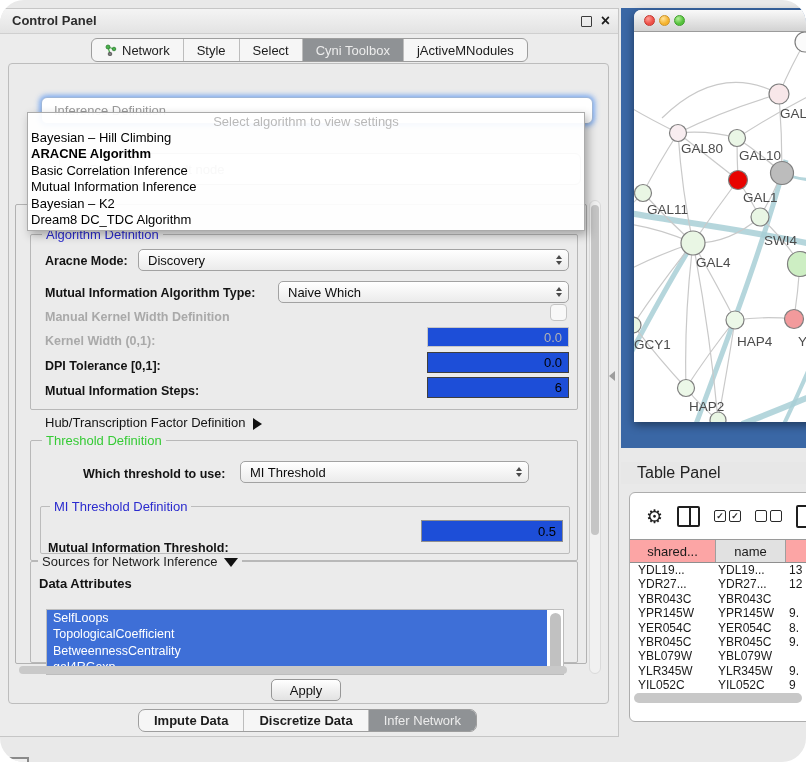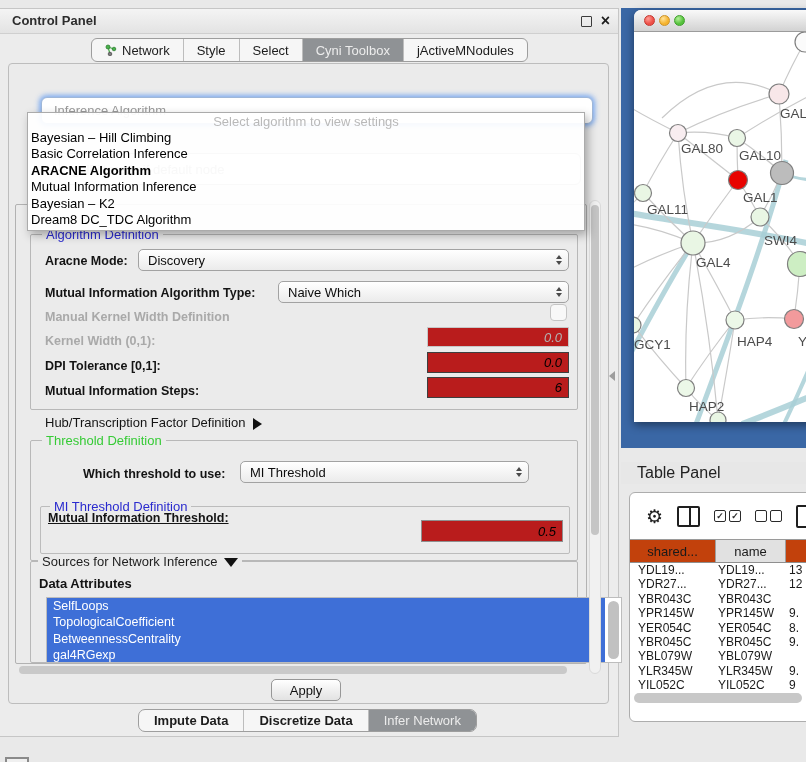--- a/index.html
+++ b/index.html
@@ -1,17 +1,17 @@
 <!DOCTYPE html>
 <html><head>
 <meta charset="utf-8">
 <style>
   html,body{margin:0;padding:0;}
   .app{position:relative;width:806px;height:762px;background:#e9e9e9;overflow:hidden;
-       font-family:"Liberation Sans",sans-serif;color:#1b1b1b;}
+       font-family:"Liberation Sans",sans-serif;color:#1b1b1b;border-radius:24px;}
   
   .cp{position:absolute;left:0;top:8px;width:619px;height:729px;background:#ececec;
       border:1px solid #c6c6c6;border-left:none;box-sizing:border-box;}
   .cp-title{position:absolute;left:0;top:0;width:100%;height:24px;
       background:linear-gradient(#f4f4f4,#e3e3e3);border-bottom:1px solid #cfcfcf;}
   .cp-title .t{position:absolute;left:12px;top:4px;font-size:13px;font-weight:600;color:#2d2d2d;}
   .icon-float{position:absolute;right:26px;top:7px;width:9px;height:9px;border:1.5px solid #3c3c3c;border-radius:1px;}
   .icon-close{position:absolute;right:8px;top:2px;font-size:16px;font-weight:bold;color:#1d1d1d;line-height:20px;}
   
   .cp-tabs{position:absolute;left:91px;top:29px;height:22px;display:flex;border:1px solid #9e9e9e;
@@ -41,22 +41,22 @@
   .glabel{position:absolute;background:#ebebeb;padding:0 4px;font-size:13px;color:#1d1d1d;white-space:nowrap;}
   .glabel.blue{color:#2a2ace;}
   .glabel.green{color:#36cb36;}
   .flabel{position:absolute;font-size:12.5px;font-weight:bold;color:#141414;white-space:nowrap;}
   .flabel.dim{color:#a9a9a9;}
   .combo{position:absolute;height:22px;background:linear-gradient(#ffffff,#ebebeb);border:1px solid #a2a2a2;
       border-radius:5px;font-size:13px;color:#0d0d0d;display:flex;align-items:center;padding-left:9px;box-sizing:border-box;}
   .arrows{position:absolute;right:6px;top:50%;transform:translateY(-50%);display:flex;flex-direction:column;gap:2px;}
   .tri-u{width:0;height:0;border-left:3.5px solid transparent;border-right:3.5px solid transparent;border-bottom:4.5px solid #4a4a4a;}
   .tri-d{width:0;height:0;border-left:3.5px solid transparent;border-right:3.5px solid transparent;border-top:4.5px solid #4a4a4a;}
-  .field{position:absolute;background:#b91c1c;font-size:13px;display:flex;align-items:center;
-      justify-content:flex-end;padding-right:6px;box-sizing:border-box;font-style:italic;}
+  .field{position:absolute;background:#1d4ed8;font-size:13px;display:flex;align-items:center;
+      justify-content:flex-end;padding-right:6px;box-sizing:border-box;}
   .field.strong{border:1.5px solid #3e3e3e;color:#000;}
   .field.dim{border:1px solid #c7c7c7;color:#b3b3b3;}
   .tri-right{display:inline-block;width:0;height:0;border-top:6px solid transparent;border-bottom:6px solid transparent;
       border-left:9px solid #111;vertical-align:middle;margin-left:8px;}
   .tri-down-b{display:inline-block;width:0;height:0;border-left:7px solid transparent;border-right:7px solid transparent;
       border-top:9px solid #111;vertical-align:middle;margin-left:6px;}
   .checkbox{position:absolute;width:15px;height:15px;border:1px solid #c4c4c4;border-radius:4px;background:#f8f8f8;}
   .attr-list{position:absolute;background:#fff;border:1px solid #bdbdbd;overflow:hidden;box-sizing:border-box;}
   .attr-item{height:16.4px;line-height:16.4px;background:#3e6fd7;color:#fff;font-size:12.5px;padding-left:6px;
       margin-right:16px;}
@@ -93,21 +93,21 @@
   .gear{font-size:19px;color:#1f1f1f;line-height:19px;}
   .splitcols{width:19px;height:17px;border:2px solid #1f1f1f;border-radius:2px;position:relative;}
   .splitcols::after{content:"";position:absolute;left:50%;top:0;width:2px;height:100%;background:#1f1f1f;}
   .cbpair{display:flex;gap:3px;}
   .cb{width:10px;height:10px;border:1.5px solid #2a2a2a;border-radius:2px;font-size:9px;line-height:10px;
       text-align:center;color:#2a2a2a;font-weight:bold;}
   .pageicon{width:15px;height:19px;border:2px solid #1f1f1f;border-radius:2px;}
   .tbl-header{position:absolute;left:0;top:46px;width:220px;height:24px;display:flex;border-top:1px solid #9a9a9a;border-bottom:1px solid #8f8f8f;box-sizing:border-box;}
   .th{font-size:13px;color:#1a1a1a;display:flex;align-items:center;justify-content:center;
       border-right:1px solid #9f9f9f;box-sizing:border-box;}
-  .th.blue{background:#c2410c;}
+  .th.blue{background:#fca5a5;}
   .th.gray{background:#e1e1e1;}
   .tbl-rows{position:absolute;left:0;top:70px;width:220px;height:128px;overflow:hidden;font-size:12px;}
   .trow{height:14.4px;line-height:14.4px;white-space:nowrap;position:relative;}
   .trow span{position:absolute;}
   .c1{left:8px;} .c2{left:88px;} .c3{left:159px;}
   .tbl-hscroll{position:absolute;left:4px;top:200px;width:168px;height:10px;background:#c8c8c8;border-radius:5px;}
   .corner-box{position:absolute;left:5px;top:757px;width:20px;height:20px;border:2px solid #8a8a8a;background:#f0f0f0;}
   svg text{font-family:"Liberation Sans",sans-serif;}
 </style>
 </head>
@@ -143,31 +143,31 @@
           <span>Cyni Toolbox</span>
         </div>
       <div class="tab">
           <span>jActiveMNodules</span>
         </div>
     </div>
 
     <div class="cp-inner">
 
       <div class="ghost-combo1">
-        <span>Inference Algorithm</span>
+        <span>Inference Definition</span>
       </div>
       <div class="ghost-combo2">
         <span>galFiltered.sif default node</span>
       </div>
 
       <div class="popup">
         <div class="ph">Select algorithm to view settings</div>
         <div class="it">Bayesian – Hill Climbing</div>
+        <div class="it bold">ARACNE Algorithm</div>
         <div class="it">Basic Correlation Inference</div>
-        <div class="it bold">ARACNE Algorithm</div>
         <div class="it">Mutual Information Inference</div>
         <div class="it">Bayesian – K2</div>
         <div class="it">Dream8 DC_TDC Algorithm</div>
       </div>
 
       <div class="groupbox" style="left:6px;top:140px;width:570px;height:458px;">
 
         <div class="groupbox" style="left:14px;top:29px;width:546px;height:174px;border-color:#b8b8b8;"></div>
         <div class="glabel blue" style="left:26px;top:22px;">Algorithm Definition</div>
 
@@ -212,30 +212,30 @@
         <div class="combo" style="left:224px;top:256px;width:289px;">
           <span>MI Threshold</span>
           <span class="arrows">
               <span class="tri-u"></span>
               <span class="tri-d"></span>
             </span>
         </div>
 
         <div class="groupbox" style="left:24px;top:301px;width:528px;height:46px;border-color:#bcbcbc;"></div>
         <div class="glabel blue" style="left:34px;top:294px;">MI Threshold Definition</div>
-        <div class="flabel" style="left:32px;top:306px;text-decoration:underline;">Mutual Information Threshold:</div>
+        <div class="flabel" style="left:32px;top:336px;">Mutual Information Threshold:</div>
         <div class="field strong" style="left:405px;top:315px;width:142px;height:22px;border-width:1px;border-color:#8f8f8f;">0.5</div>
 
         <div class="groupbox" style="left:14px;top:356px;width:546px;height:100px;border-color:#b8b8b8;"></div>
         <div class="glabel" style="left:22px;top:349px;">
           <span>Sources for Network Inference</span><span class="tri-down-b"></span>
         </div>
         <div class="flabel" style="left:23px;top:371px;font-size:13px;text-align:center;">Data Attributes</div>
 
-        <div class="attr-list" style="left:30px;top:392px;width:576px;height:66px;">
+        <div class="attr-list" style="left:30px;top:404px;width:518px;height:66px;">
           <div class="attr-item">SelfLoops</div>
           <div class="attr-item">TopologicalCoefficient</div>
           <div class="attr-item">BetweennessCentrality</div>
           <div class="attr-item">gal4RGexp</div>
           <div class="attr-vscroll"></div>
         </div>
       </div>
 
       <div class="vscroll" style="left:580px;top:136px;height:474px;">
         <div class="vthumb" style="top:4px;height:330px;"></div>

